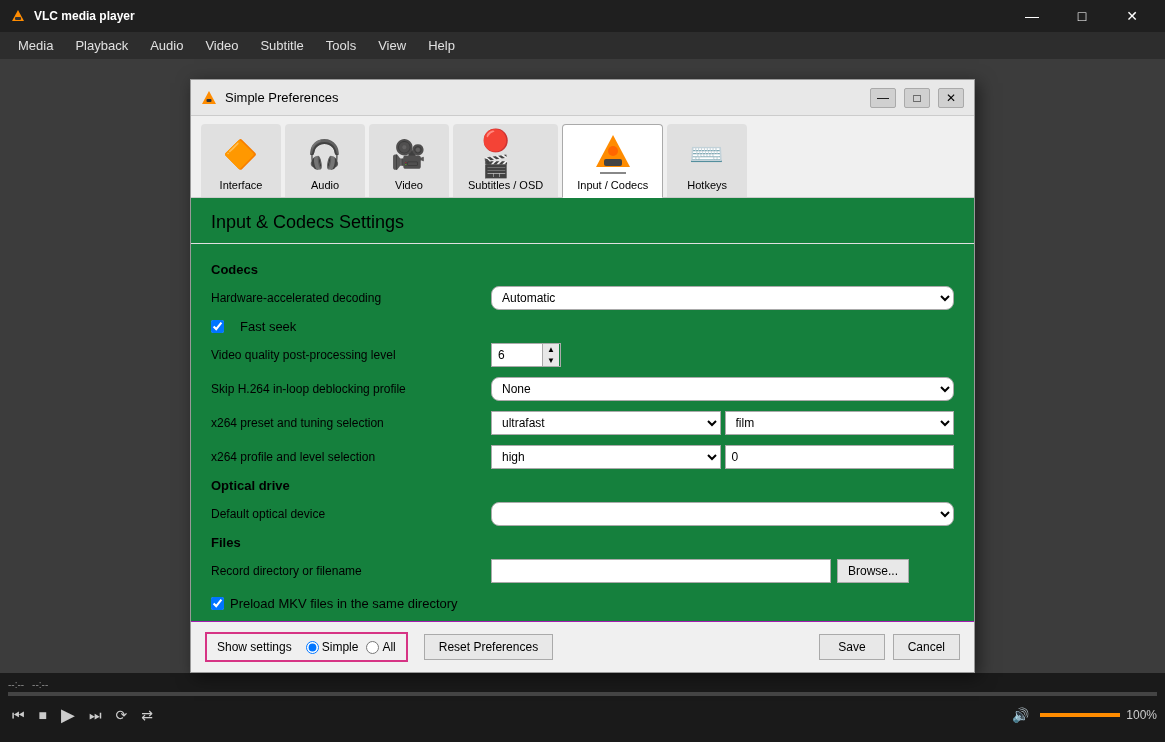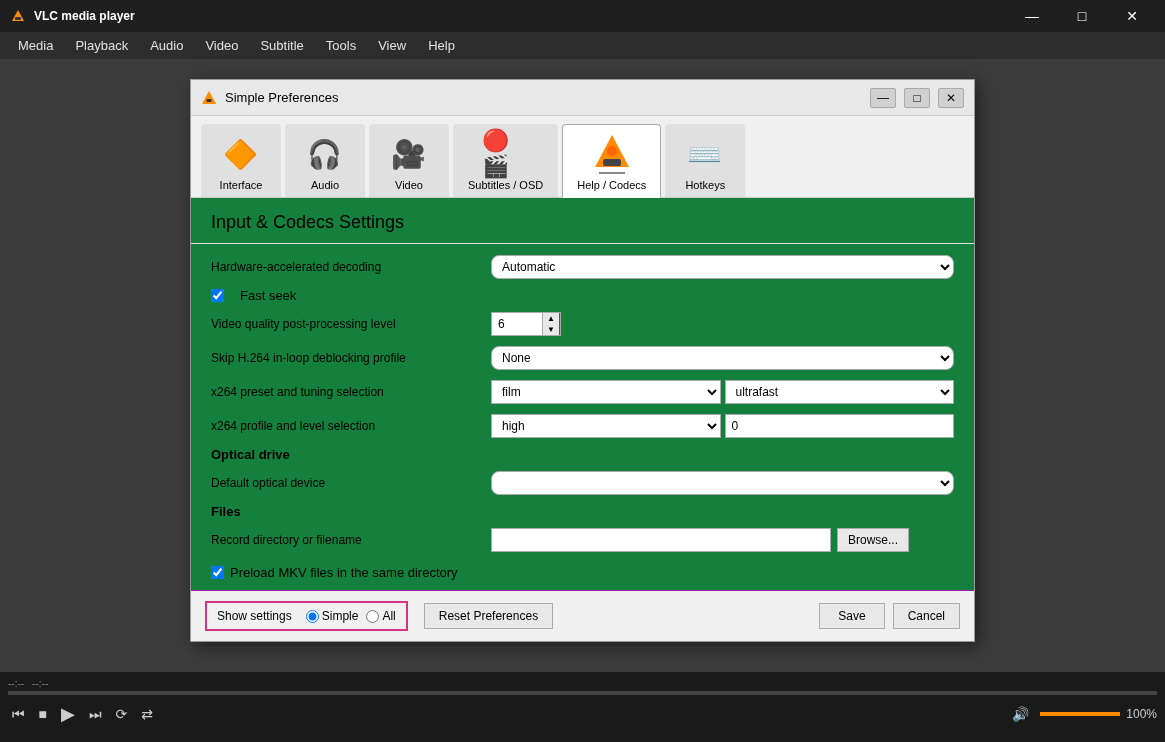--- a/index.html
+++ b/index.html
@@ -518,33 +518,34 @@
         </div>
         <div class="tab active">
           <div class="tab-icon">
             <svg width="46" height="46" viewBox="0 0 46 46">
               <polygon points="23,4 40,36 6,36" fill="#ff8c00"></polygon>
               <rect x="14" y="28" width="18" height="7" fill="#444" rx="2"></rect>
               <circle cx="23" cy="20" r="5" fill="#ff6600"></circle>
               <line x1="10" y1="42" x2="36" y2="42" stroke="#888" stroke-width="2"></line>
             </svg>
           </div>
-          <span class="tab-label">Help / Codecs</span>
+          <span class="tab-label">Input / Codecs</span>
         </div>
         <div class="tab">
           <div class="tab-icon">⌨️</div>
           <span class="tab-label">Hotkeys</span>
         </div>
       </div>
 
       <div class="dialog-content">
         <div class="section-title">Input &amp; Codecs Settings</div>
 
         <div class="scroll-area">
 
+          <div class="group-header">Codecs</div>
 
           <div class="setting-row">
             <div class="setting-label">Hardware-accelerated decoding</div>
             <div class="setting-control">
               <select class="select-full">
                 <option>Automatic</option>
                 <option>Disable</option>
                 <option>Any</option>
                 <option>VDPAU</option>
                 <option>VA-API</option>
@@ -580,39 +581,39 @@
                 <option>Non-key</option>
                 <option>All</option>
               </select>
             </div>
           </div>
 
           <div class="setting-row">
             <div class="setting-label">x264 preset and tuning selection</div>
             <div class="setting-control drop-combo">
               <select class="combo-half">
-                <option selected="">film</option>
-                <option>animation</option>
-                <option>grain</option>
-                <option>stillimage</option>
-                <option>psnr</option>
-                <option>ssim</option>
-                <option>fastdecode</option>
-                <option>zerolatency</option>
-              </select>
-              <select class="combo-half">
                 <option selected="">ultrafast</option>
                 <option>superfast</option>
                 <option>veryfast</option>
                 <option>faster</option>
                 <option>fast</option>
                 <option>medium</option>
                 <option>slow</option>
                 <option>slower</option>
                 <option>veryslow</option>
+              </select>
+              <select class="combo-half">
+                <option selected="">film</option>
+                <option>animation</option>
+                <option>grain</option>
+                <option>stillimage</option>
+                <option>psnr</option>
+                <option>ssim</option>
+                <option>fastdecode</option>
+                <option>zerolatency</option>
               </select>
             </div>
           </div>
 
           <div class="setting-row">
             <div class="setting-label">x264 profile and level selection</div>
             <div class="setting-control drop-combo">
               <select class="combo-half">
                 <option>baseline</option>
                 <option>main</option>

